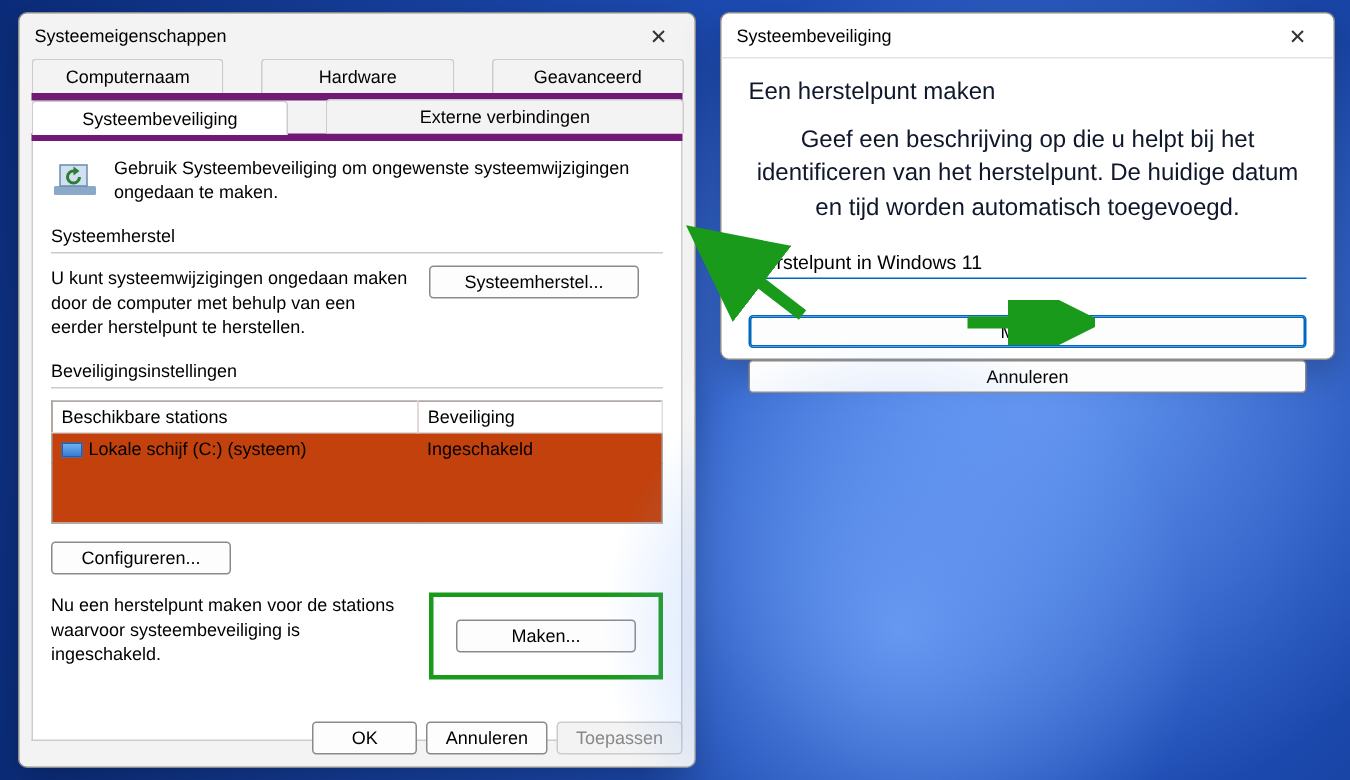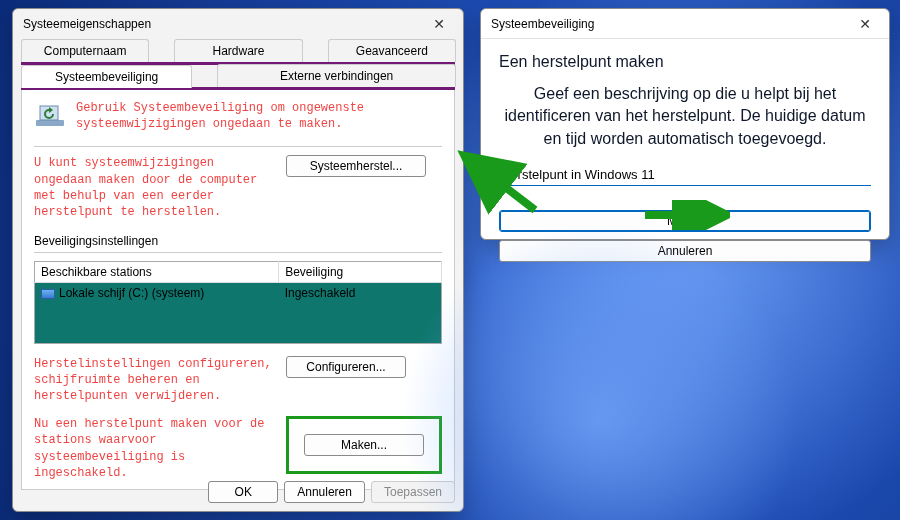--- a/index.html
+++ b/index.html
@@ -41,21 +41,21 @@
   }
   .titlebar .close {
     width: 28px; height: 20px;
     display:flex;align-items:center;justify-content:center;
     font-size: 14px; color:#333;
     cursor:pointer;
   }
 
   
   #win-props { left: 12px; top: 8px; width: 452px; height: 504px; }
-  .tabs-row { display:flex; border-bottom:3px solid #701a75; margin: 0 8px; gap: 26px; }
+  .tabs-row { display:flex; border-bottom:5px solid #701a75; margin: 0 8px; gap: 26px; }
   .tab {
     flex:1;
     text-align:center;
     padding: 4px 0;
     font-size: 12px;
     cursor:pointer;
     border:1px solid #ccc;
     border-bottom:none;
     background:#f3f3f3;
     margin-right:-1px;
@@ -71,41 +71,41 @@
     height: calc(100% - 102px);
     position:relative;
   }
 
   .info-row { display:flex; gap:10px; margin-bottom:14px; }
   .shield-icon { width:32px;height:32px;flex-shrink:0; }
 
   .group-label { font-size:12px; color:#000; margin-bottom:4px; }
   .group-box { border-top:1px solid #ccc; padding-top:8px; margin-bottom:14px; }
 
-  .para { color:#ef4444; line-height:1.35;font-family:Liberation Mono, monospace; }
+  .para { color:#000000; line-height:1.35; }
 
   .btn {
     background:#fdfdfd;
     border:1px solid #8a8a8a;
     border-radius:3px;
     padding:3px 12px;
     font-size:12px;
     font-family:inherit;
     min-width:110px;
     text-align:center;
     cursor:pointer;
   }
 
   .side-row { display:flex; align-items:flex-start; gap:12px; }
   .side-row .para { flex:1; }
 
   .drive-table {
     border:1px solid #aaa;
     width:100%;
-    background:#0f766e;
+    background:#c2410c;
     font-size:12px;
     border-collapse:collapse;
   }
   .drive-table th {
     text-align:left;
     font-weight:400;
     padding:3px 6px;
     border-bottom:1px solid #ddd;
     border-right:1px solid #ddd;
     background:#fff;
@@ -194,20 +194,21 @@
   <div class="tab-page">
     <div class="info-row">
       <svg class="shield-icon" viewBox="0 0 32 32">
         <rect x="2" y="20" width="28" height="6" fill="#8aa9c9" rx="1"></rect>
         <rect x="6" y="6" width="18" height="14" fill="#cfe0f2" stroke="#6b8bab"></rect>
         <path d="M15 9 a5 5 0 1 0 5 5 h-2 a3 3 0 1 1 -3 -3 v2 l4 -3 -4 -3 z" fill="#2e7d32"></path>
       </svg>
       <div class="para">Gebruik Systeembeveiliging om ongewenste systeemwijzigingen ongedaan te maken.</div>
     </div>
 
+    <div class="group-label">Systeemherstel</div>
     <div class="group-box">
       <div class="side-row">
         <div class="para" style="max-width:240px;">U kunt systeemwijzigingen ongedaan maken door de computer met behulp van een eerder herstelpunt te herstellen.</div>
         <button class="btn" style="min-width:140px;">Systeemherstel...</button>
       </div>
     </div>
 
     <div class="group-label">Beveiligingsinstellingen</div>
     <div class="group-box">
       <table class="drive-table">
@@ -223,21 +224,20 @@
             <td>Ingeschakeld</td>
           </tr>
           <tr>
               <td style="height:40px;"></td>
               <td></td>
             </tr>
         </tbody>
       </table>
 
       <div class="side-row" style="margin-top:12px;">
-        <div class="para" style="max-width:240px;">Herstelinstellingen configureren, schijfruimte beheren en herstelpunten verwijderen.</div>
         <button class="btn" style="min-width:120px;">Configureren...</button>
       </div>
 
       <div class="side-row" style="margin-top:12px;">
         <div class="para" style="max-width:240px;">Nu een herstelpunt maken voor de stations waarvoor systeembeveiliging is ingeschakeld.</div>
         <span class="highlight-box">
           <button class="btn" style="min-width:120px;">Maken...</button>
         </span>
       </div>
     </div>

